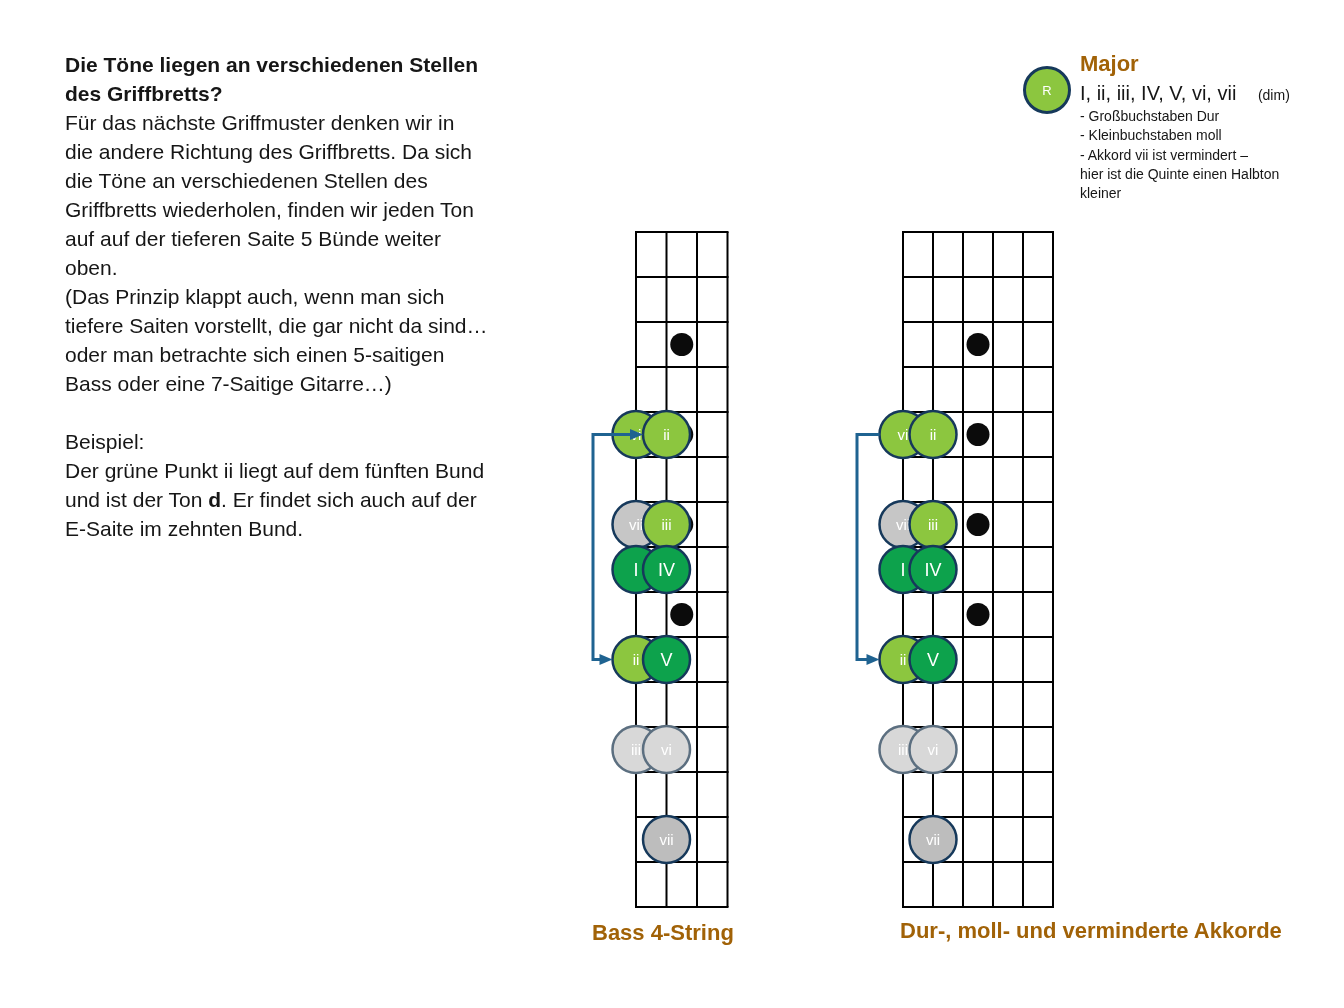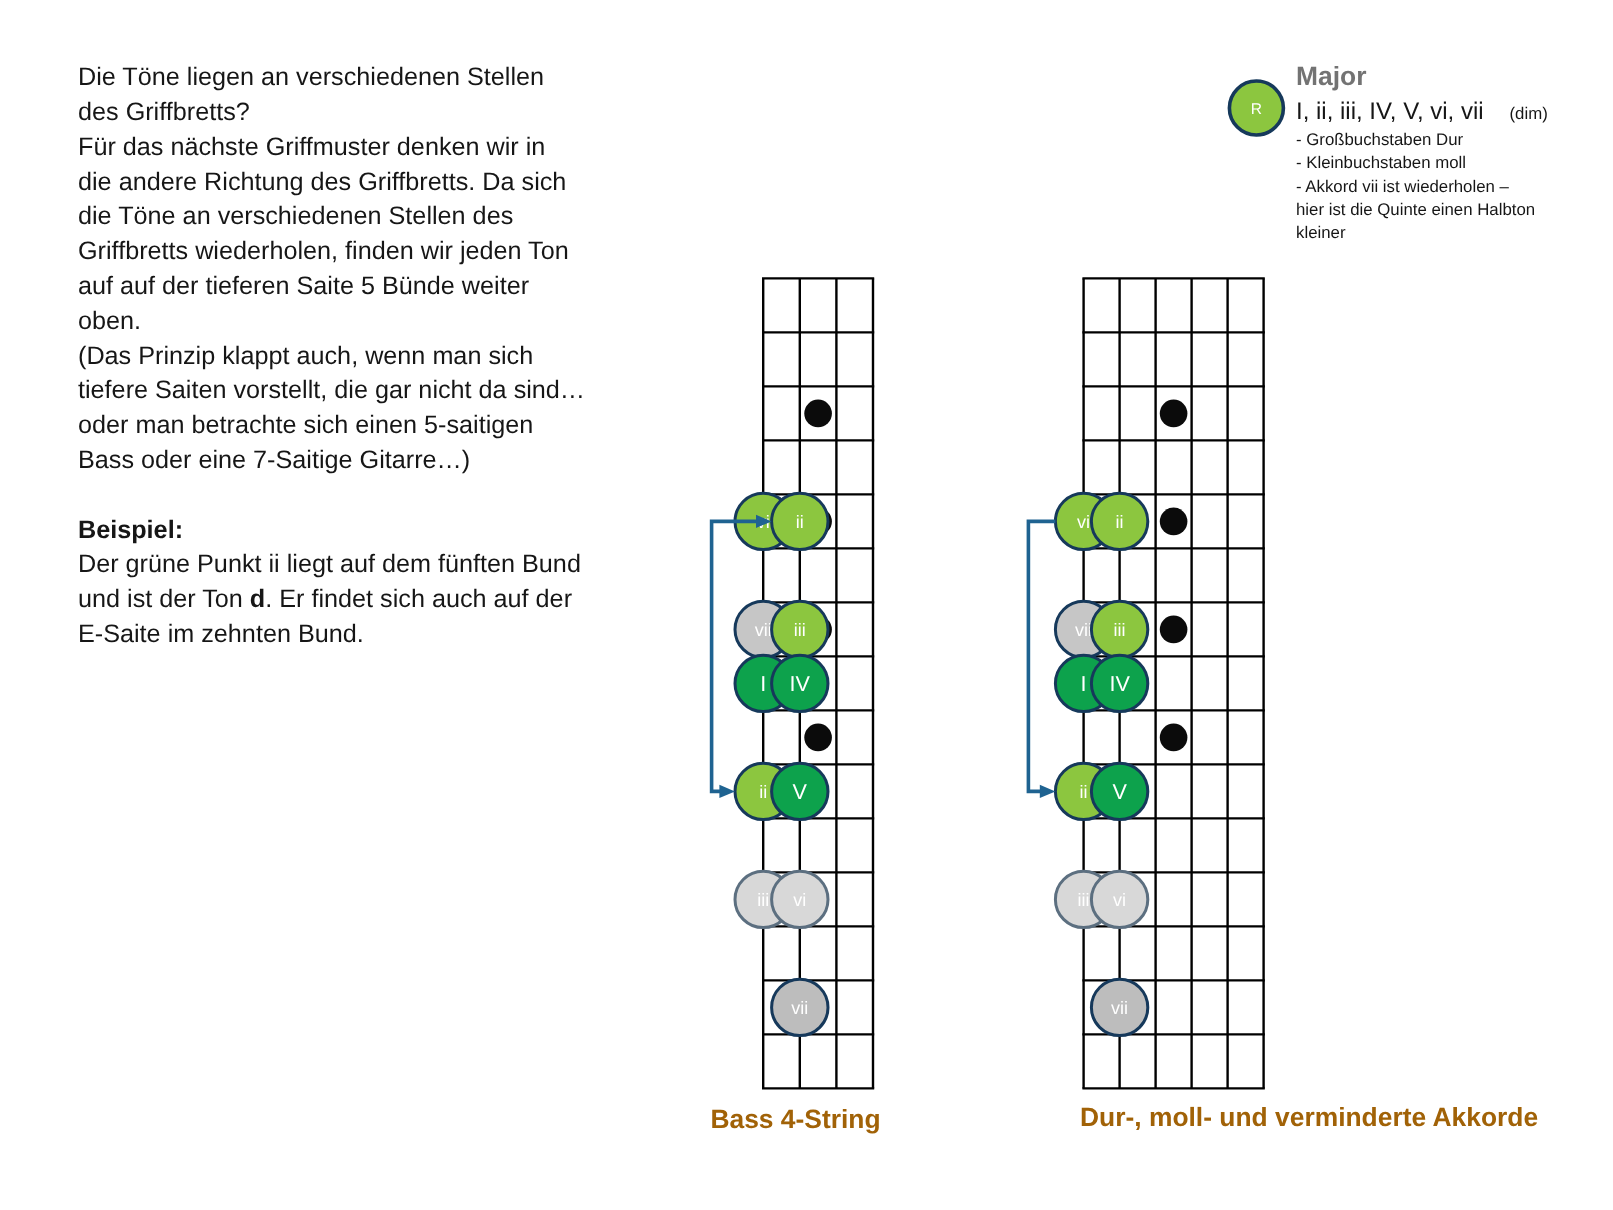--- a/index.html
+++ b/index.html
@@ -16,23 +16,23 @@
   
   #intro {
     left: 65px;
     top: 50px;
     width: 500px;
     color: #161616;
     font-size: 21px;
     line-height: 29px;
     white-space: nowrap;
   }
-  #intro .heading-line { font-weight: normal; }
+  #intro .heading-line { font-weight: bold; }
   #intro .blank-line { height: 29px; }
-  #intro .ex-heading { font-weight: bold; }
+  #intro .ex-heading { font-weight: normal; }
   #intro b { font-weight: bold; }
 
   
   #legend-circle {
     left: 1023px;
     top: 66px;
     width: 42px;
     height: 42px;
     border-radius: 50%;
     background: #8CC63F;
@@ -41,21 +41,21 @@
     font-size: 13px;
     display: flex;
     align-items: center;
     justify-content: center;
   }
   #legend-title {
     left: 1080px;
     top: 51px;
     font-weight: bold;
     font-size: 22px;
-    color: #737373;
+    color: #a16207;
   }
   #legend-scale {
     left: 1080px;
     top: 82px;
     font-size: 20px;
     color: #161616;
     white-space: nowrap;
   }
   #legend-scale .dim { font-size: 14px; margin-left: 16px; }
   #legend-notes {
@@ -113,21 +113,21 @@
   <span>R</span>
 </div>
 <div id="legend-title" class="abs">Major</div>
 <div id="legend-scale" class="abs">
   <span>I, ii, iii, IV, V, vi, vii</span>
   <span class="dim">(dim)</span>
 </div>
 <div id="legend-notes" class="abs">
     <div>- Großbuchstaben Dur</div>
     <div>- Kleinbuchstaben moll</div>
-    <div>- Akkord vii ist wiederholen –</div>
+    <div>- Akkord vii ist vermindert –</div>
     <div>hier ist die Quinte einen Halbton</div>
     <div>kleiner</div>
   </div>
 
 <svg id="diagram-svg" class="abs" width="1344" height="1008" viewBox="0 0 1344 1008">
     <g>
       <line x1="636" y1="232" x2="636" y2="907" stroke="#000000" stroke-width="2"></line>
       <line x1="666.5" y1="232" x2="666.5" y2="907" stroke="#000000" stroke-width="2"></line>
       <line x1="697" y1="232" x2="697" y2="907" stroke="#000000" stroke-width="2"></line>
       <line x1="727.5" y1="232" x2="727.5" y2="907" stroke="#000000" stroke-width="2"></line>

